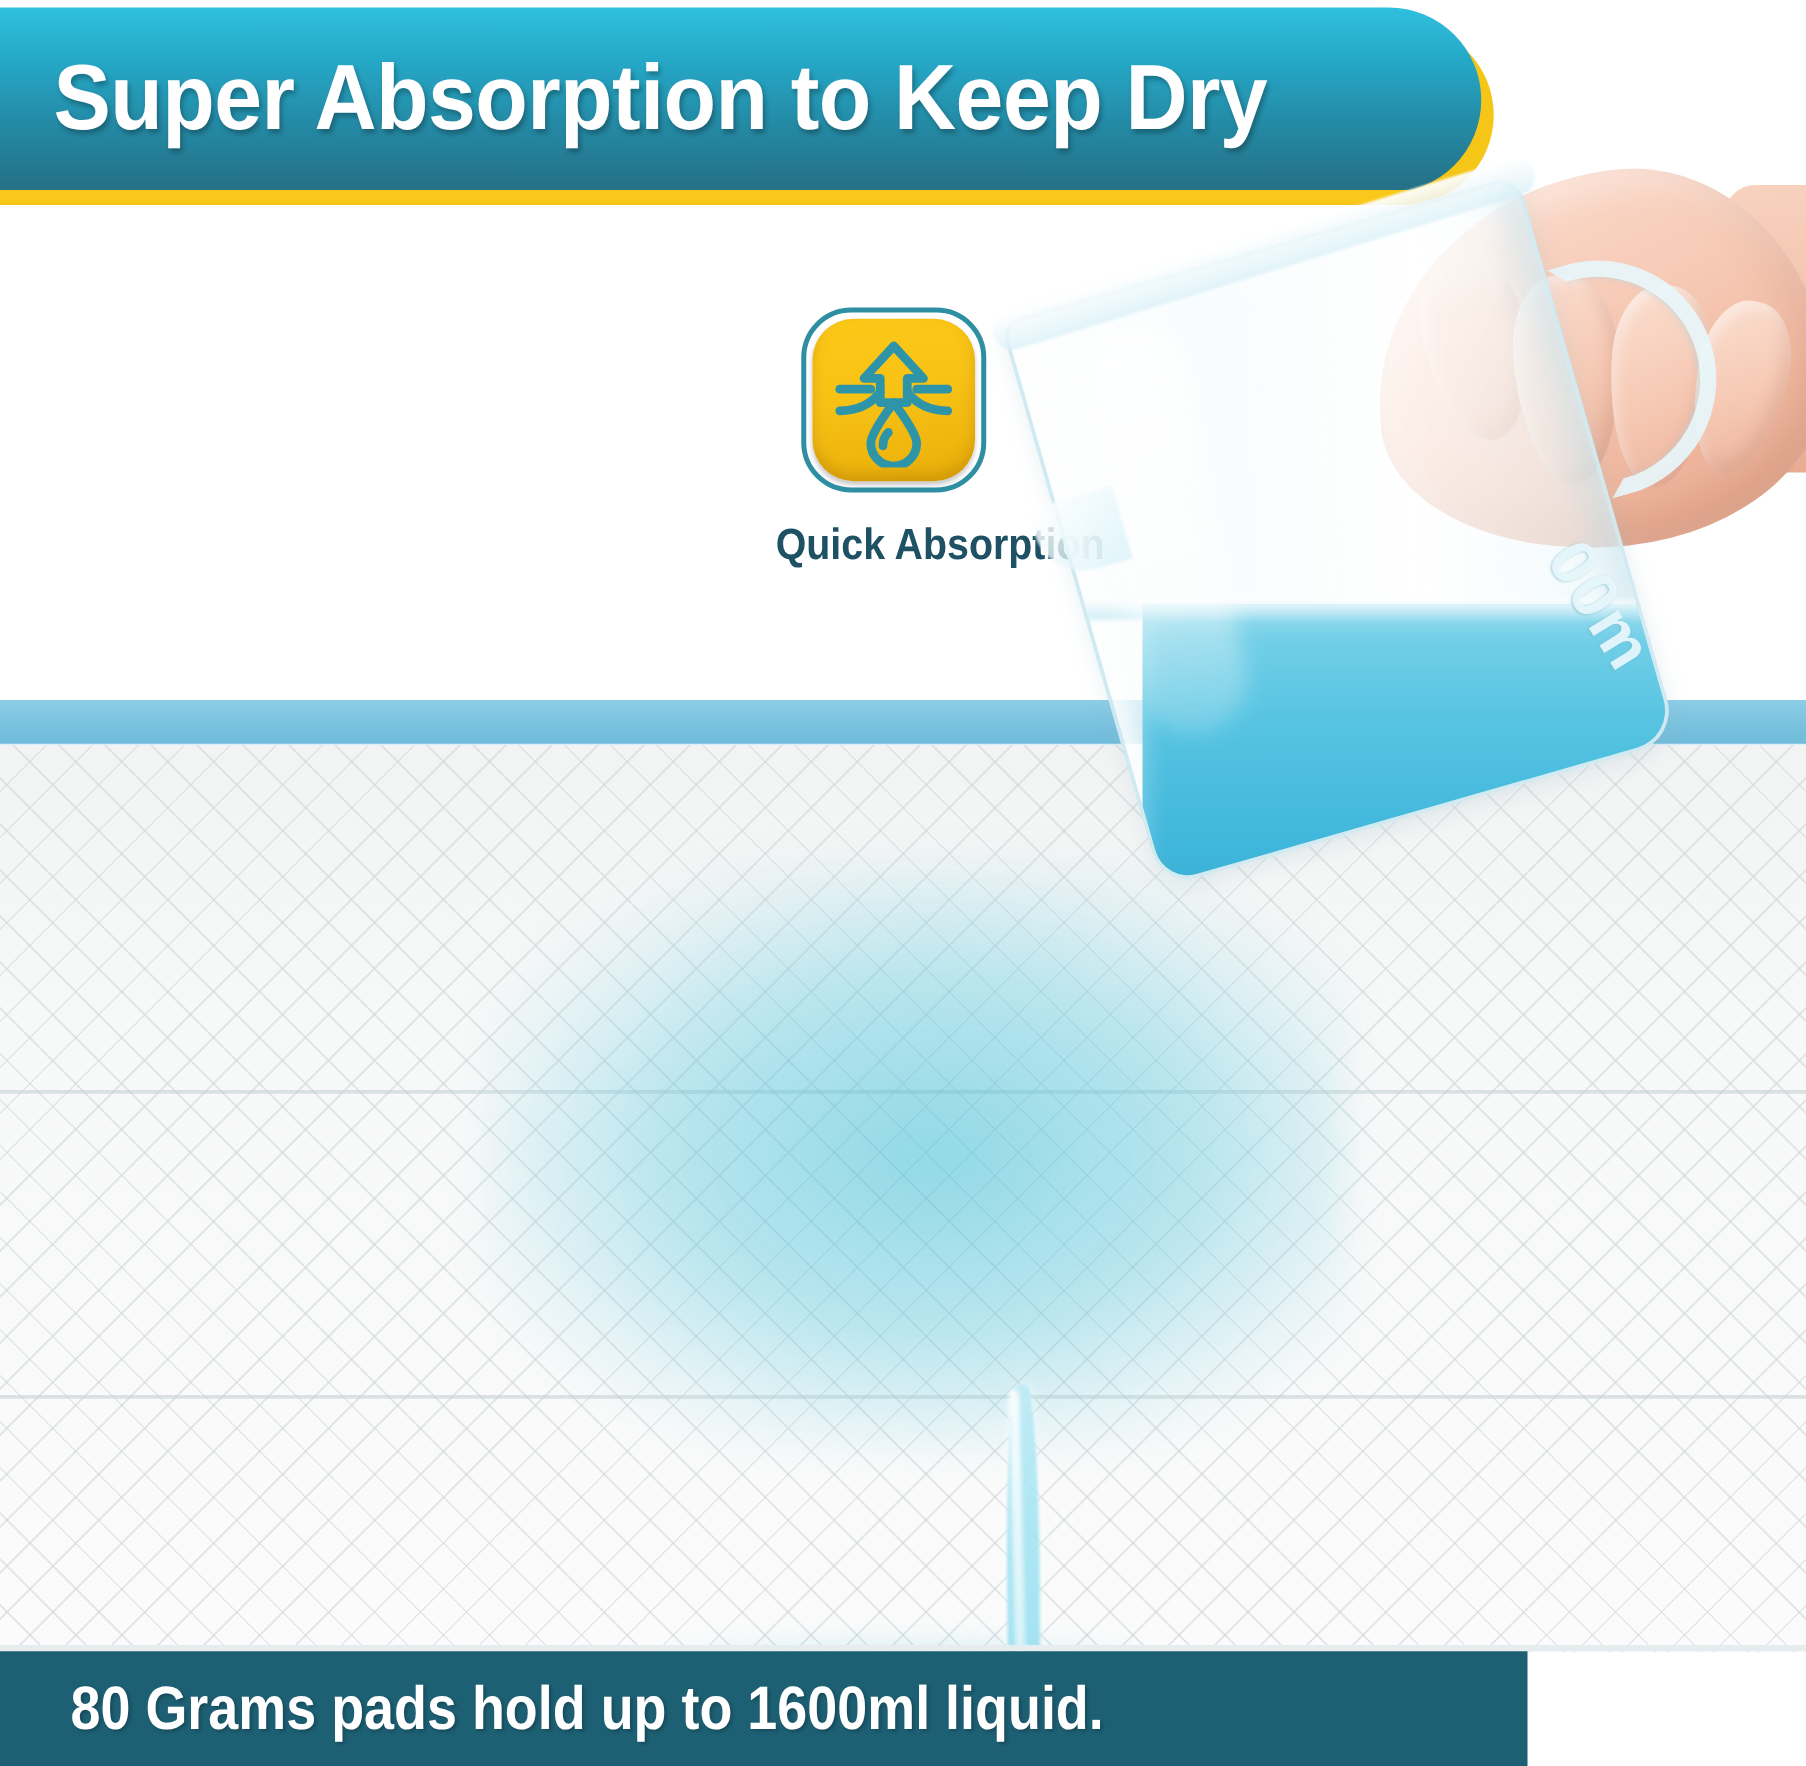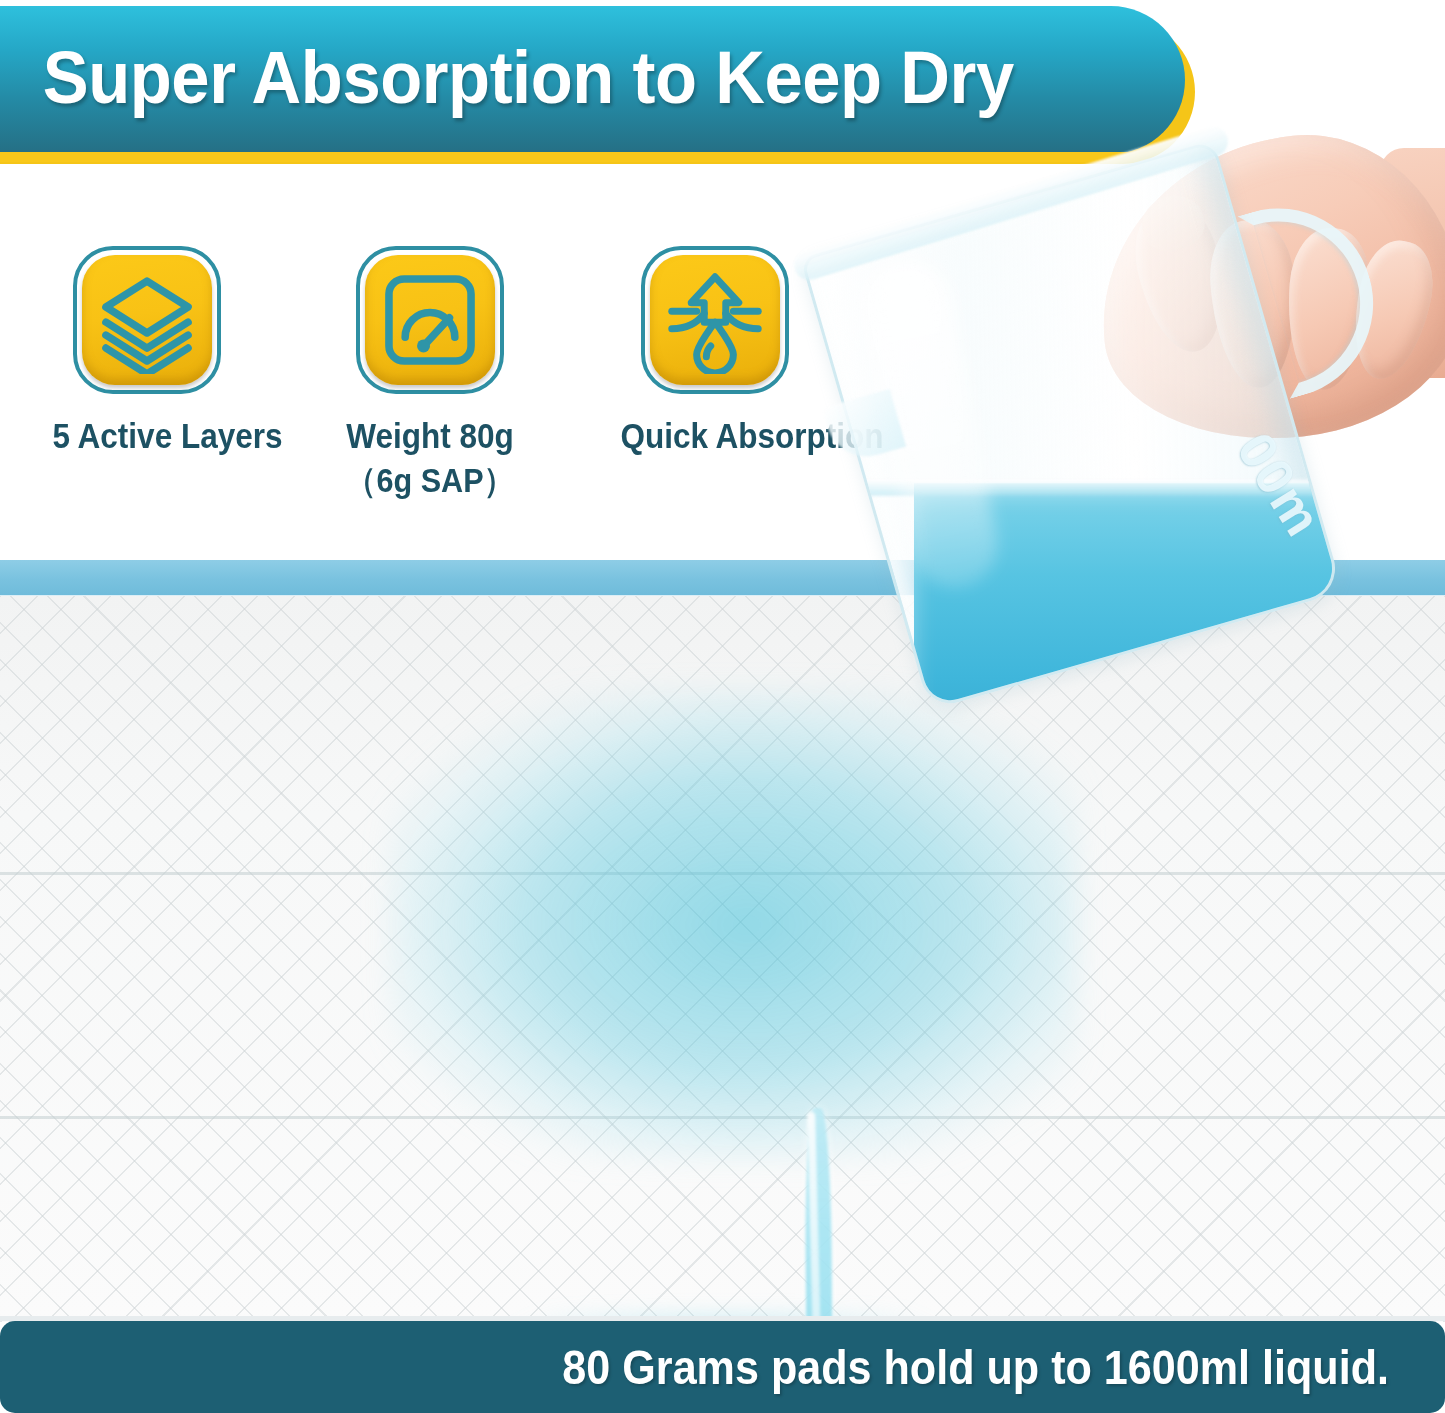--- a/index.html
+++ b/index.html
@@ -225,23 +225,23 @@
     position:absolute; right:-72px; top:80px; width:110px; height:190px;
     border:13px solid rgba(232,247,251,0.92);
     border-left-color:transparent;
     border-radius:0 100px 100px 0;
     box-shadow:inset -2px 0 4px rgba(180,215,228,0.5);
   }
 
   
   .bottom-rule { position:absolute; left:0; top:1316px; width:1445px; height:5px; background:#e7ecee; }
   .bottom-banner {
-    position:absolute; left:0; top:1321px; width:1445px; height:92px;
+    position:absolute; left:0; top:1321px; width:1222px; height:92px;
     background:#1d5f73;
-    display:flex; align-items:center; justify-content:flex-end;border-radius:15px;
+    display:flex; align-items:center; justify-content:flex-start;
   }
   .bottom-text {
     color:#ffffff; font-size:49px; font-weight:bold;
     transform:scaleX(0.88);
     white-space:nowrap;
     text-shadow:2px 2px 3px rgba(0,0,0,0.22);
     line-height:1;
   }
 </style>
 </head>
@@ -252,50 +252,21 @@
   <div class="header-wrap">
     <div class="header-shadow"></div>
     <div class="header-banner">
       <div class="header-title">Super Absorption to Keep Dry</div>
     </div>
   </div>
   <div class="header-underline"></div>
 
   <div class="features">
 
-    <div class="feature f1">
-      <div class="icon-box">
-        <div class="icon-inner">
-          <svg viewBox="0 0 100 100" fill="none" stroke="#2e95a8" stroke-width="7" stroke-linejoin="round" stroke-linecap="round">
-            <polygon points="50,14 88,38 50,62 12,38"></polygon>
-            <polyline points="12,52 50,76 88,52"></polyline>
-            <polyline points="12,64 50,88 88,64"></polyline>
-            <polyline points="12,76 50,100 88,76"></polyline>
-          </svg>
-        </div>
-      </div>
-      <div class="feature-label">5 Active Layers</div>
-    </div>
-
-    <div class="feature f2">
-      <div class="icon-box">
-        <div class="icon-inner">
-          <svg viewBox="0 0 100 100" fill="none" stroke="#2e95a8" stroke-width="7" stroke-linejoin="round" stroke-linecap="round">
-            <rect x="12" y="12" width="76" height="76" rx="14"></rect>
-            <path d="M27 66 A23 23 0 0 1 73 66"></path>
-            <line x1="46" y1="72" x2="68" y2="48"></line>
-            <circle cx="44" cy="74" r="6" fill="#2e95a8" stroke="none"></circle>
-          </svg>
-        </div>
-      </div>
-      <div class="feature-label">
-        <span>Weight 80g</span>
-        <span class="sub">（6g SAP）</span>
-      </div>
-    </div>
+
 
     <div class="feature f3">
       <div class="icon-box">
         <div class="icon-inner">
           <svg viewBox="0 0 100 100" fill="none" stroke="#2e95a8" stroke-width="6.5" stroke-linejoin="round" stroke-linecap="round">
             <path d="M50 10 L72 34 L60 34 L60 52 L40 52 L40 34 L28 34 Z"></path>
             <line x1="10" y1="42" x2="33" y2="42"></line>
             <line x1="67" y1="42" x2="90" y2="42"></line>
             <path d="M10 58 C24 58 34 52 40 44"></path>
             <path d="M90 58 C76 58 66 52 60 44"></path>

